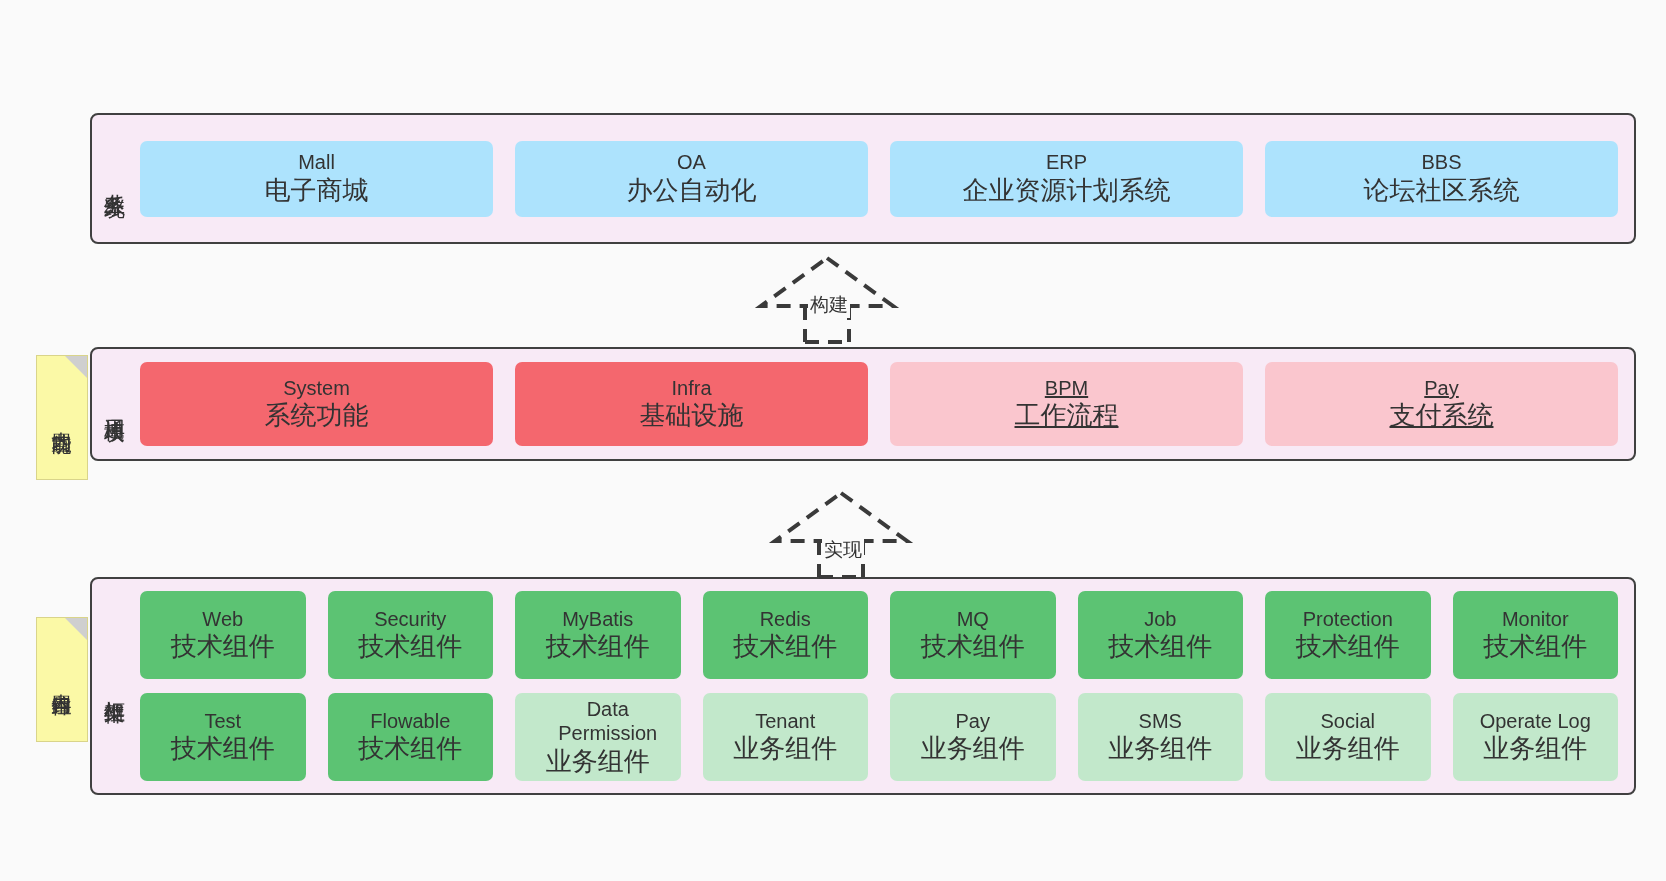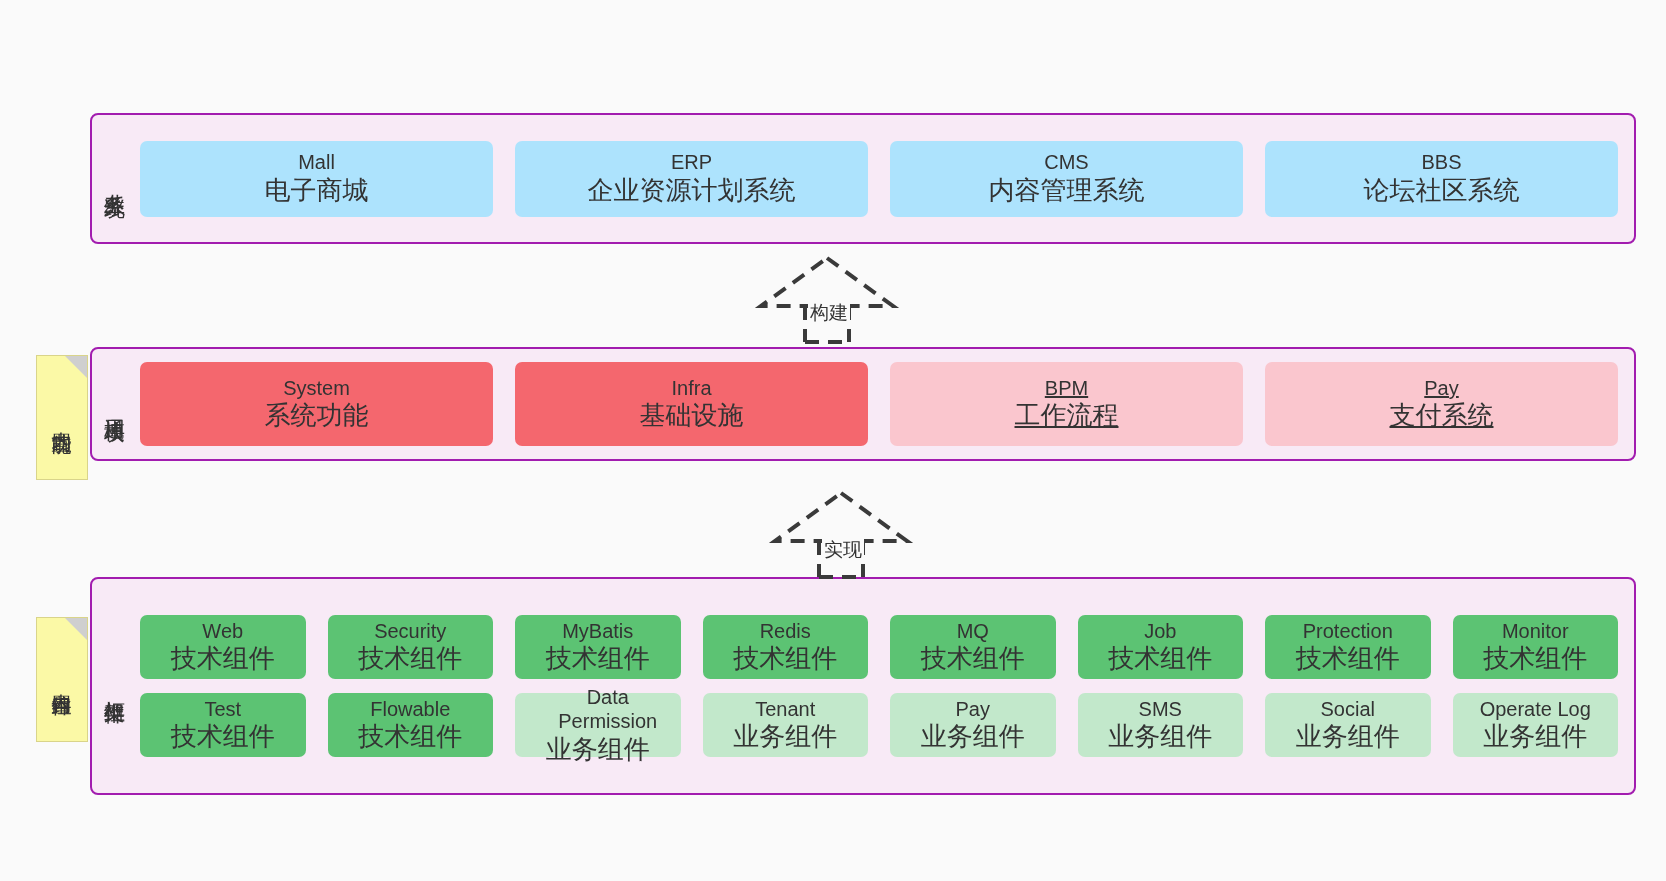--- a/index.html
+++ b/index.html
@@ -14,21 +14,21 @@
     color: #333333;
     position: relative;
     overflow: hidden;
   }
 
   
   .layer {
     position: absolute;
     box-sizing: border-box;
     background: #f8eaf6;
-    border: 2px solid #a21caf;
+    border: 2px solid #404040;
     border-radius: 8px;
     display: flex;
     flex-direction: row;
     align-items: stretch;
   }
   .layer-title {
     flex: 0 0 auto;
     width: 44px;
     display: flex;
     align-items: center;
@@ -84,21 +84,21 @@
     white-space: nowrap;
   }
   .c-blue       { background: #ade3fd; }
   .c-red        { background: #f4676e; }
   .c-pink       { background: #fac6ce; text-decoration: underline; }
   .c-green      { background: #5cc373; }
   .c-lightgreen { background: #c2e8cb; }
 
   .h-biz   { height: 76px; }
   .h-mod   { height: 84px; }
-  .h-comp  { height: 64px; }
+  .h-comp  { height: 88px; }
 
   
   .note {
     position: absolute;
     box-sizing: border-box;
     background: #fbf9a6;
     border: 1px solid #d9d48a;
     display: flex;
     align-items: center;
     justify-content: center;
@@ -140,49 +140,49 @@
 <div class="layer" id="layer-business" style="left:90px; top:113px; width:1546px; height:131px;">
   <div class="layer-title">业务系统</div>
   <div class="layer-body">
     <div class="row">
 
       <div class="card c-blue h-biz">
         <div class="ct">Mall</div>
         <div class="cs">电子商城</div>
       </div>
 
+      <div class="card c-blue h-biz">
+        <div class="ct">OA</div>
+        <div class="cs">办公自动化</div>
+      </div>
 
       <div class="card c-blue h-biz">
         <div class="ct">ERP</div>
         <div class="cs">企业资源计划系统</div>
       </div>
 
 
-      <div class="card c-blue h-biz">
-        <div class="ct">CMS</div>
-        <div class="cs">内容管理系统</div>
-      </div>
 
       <div class="card c-blue h-biz">
         <div class="ct">BBS</div>
         <div class="cs">论坛社区系统</div>
       </div>
 
     </div>
   </div>
 </div>
 
 <div class="arrow" style="left:752px; top:252px; width:150px; height:92px;">
   <svg width="150" height="92" viewBox="0 0 150 92">
 
     <path d="M 75 6 L 141 54 L 9 54 Z" fill="none" stroke="#3a3a3a" stroke-width="4" stroke-dasharray="14,9" stroke-linecap="butt"></path>
 
     <path d="M 53 54 L 53 90 M 97 54 L 97 90 M 53 90 L 97 90" fill="none" stroke="#3a3a3a" stroke-width="4" stroke-dasharray="14,9"></path>
   </svg>
-  <div class="arrow-label" style="left:56px; top:48px;">构建</div>
+  <div class="arrow-label" style="left:56px; top:40px;">构建</div>
 </div>
 
 <div class="note" style="left:36px; top:355px; width:52px; height:125px;">
   <span class="fold"></span>
   <span>内置功能</span>
 </div>
 
 <div class="layer" id="layer-modules" style="left:90px; top:347px; width:1546px; height:114px;">
   <div class="layer-title">通用模块</div>
   <div class="layer-body">

